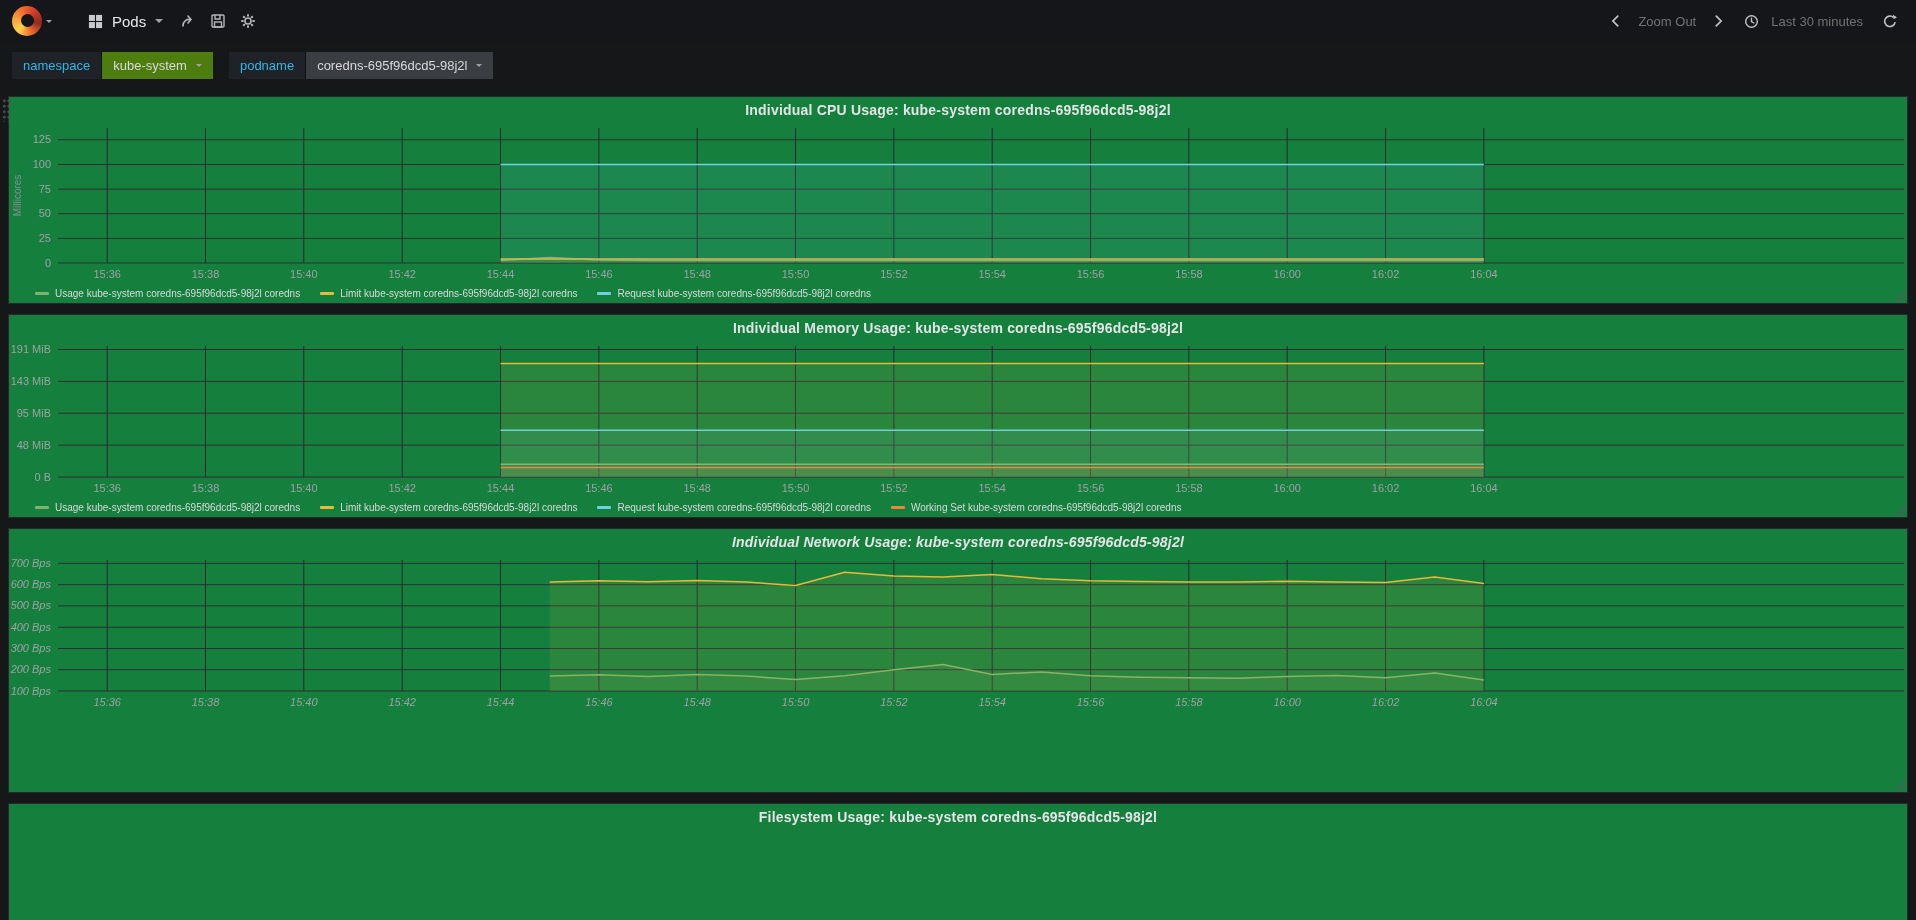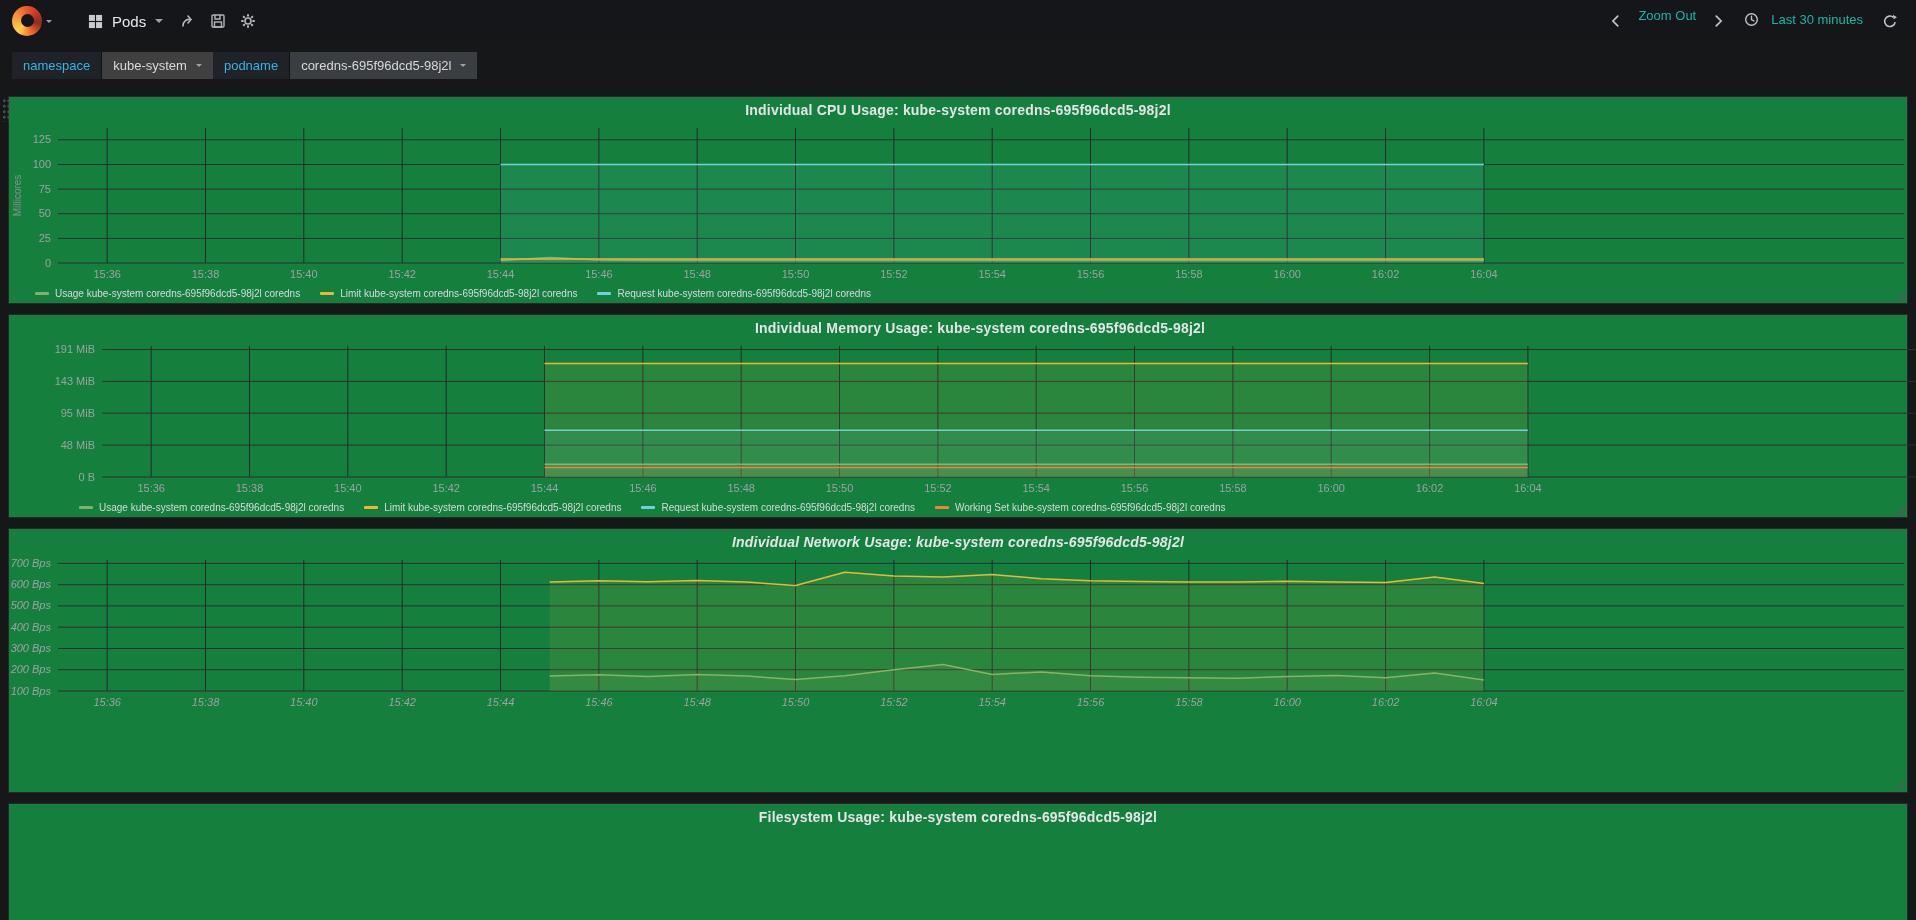--- a/index.html
+++ b/index.html
@@ -15,36 +15,36 @@
   .logo {
     width:30px; height:30px; border-radius:50%; position:relative;
     background: conic-gradient(from 220deg, #fcd24a, #f9a13b, #ef6b2d, #cf3a2b, #8e2a1f, #ef6b2d, #fcd24a);
   }
   .logo::after { content:""; position:absolute; left:9px; top:8px; width:13px; height:13px; border-radius:50%; background:#141619; }
   .caret { width:0; height:0; border-left:4px solid transparent; border-right:4px solid transparent; border-top:4px solid #9fa2a5; display:inline-block; }
   .caret.sm { border-left-width:3px; border-right-width:3px; border-top-width:3px; }
   .dash-picker { display:flex; align-items:center; gap:9px; margin-left:26px; padding:6px 10px; cursor:pointer; border-radius:2px; }
   .dash-title { font-size:15px; color:#e7e8e9; }
   .nav-iconbtn { background:none; border:none; padding:6px 7px; cursor:pointer; display:flex; align-items:center; }
-  .nav-right { margin-left:auto; display:flex; align-items:flex-start; gap:4px; font-size:13px; color:#14b8a6; }
+  .nav-right { margin-left:auto; display:flex; align-items:center; gap:4px; font-size:13px; color:#737373; }
   .nav-right .lbl { padding:0 4px; cursor:pointer; }
   .timepicker { display:flex; align-items:center; gap:12px; padding:4px 8px; cursor:pointer; }
   icon, svg.icon { display:block; }
 
   
-  .subnav { height:46px; display:flex; align-items:center; padding:0 12px; background:#161719;text-align:right; }
+  .subnav { height:46px; display:flex; align-items:center; padding:0 12px; gap:16px; background:#161719;text-align:right; }
   .var { display:flex; align-items:stretch; font-size:13px; }
   .var-label { background:#1f2227; color:#33b5e5; padding:6px 11px; border-right:1px solid #101214; display:flex; align-items:center; }
-  .var-value { background:#404040; color:#d8d9da; padding:6px 11px; display:flex; align-items:center; gap:9px; cursor:pointer; }
+  .var-value { background:#4d7c0f; color:#d8d9da; padding:6px 11px; display:flex; align-items:center; gap:9px; cursor:pointer; }
   .var-value.open { background:#3a3d42; }
 
   
   .dash { padding:8px 8px 0; display:flex; flex-direction:column; gap:10px; position:relative; }
   .panel { background:#15803d; border:1px solid #26292b; position:relative; }
-  .panel.h1 { height:208px; } .panel.h2 { height:204px;padding-left:44px; } .panel.h3 { height:265px;font-style:italic; } .panel.h4 { height:182px; }
+  .panel.h1 { height:208px; } .panel.h2 { height:204px; } .panel.h3 { height:265px;font-style:italic; } .panel.h4 { height:182px; }
   .panel-title { text-align:center; font-size:14px; font-weight:700; color:#e3e4e5; padding:5px 0 1px; height:25px; cursor:pointer; letter-spacing:.2px; }
   svg.chart { display:block; margin-left:1px; }
   .legend { display:flex; align-items:center; gap:20px; height:17px; padding-left:26px; font-size:10px; color:#d8d9da; }
   .legend-item { display:flex; align-items:center; cursor:pointer; white-space:nowrap; }
   .legend-dash { width:14px; height:3px; border-radius:1px; margin-right:6px; display:inline-block; }
   .tk { fill:#9ea1a4; font-size:11px; font-family:"Liberation Sans", sans-serif; }
   .yl { fill:#8a8d90; font-size:10px; }
   .resize-handle { position:absolute; right:2px; bottom:2px; width:10px; height:10px; cursor:nwse-resize;
     clip-path:polygon(100% 0,100% 100%,0 100%);
     background:repeating-linear-gradient(135deg,#54575a 0 1px,transparent 1px 3.5px); }

